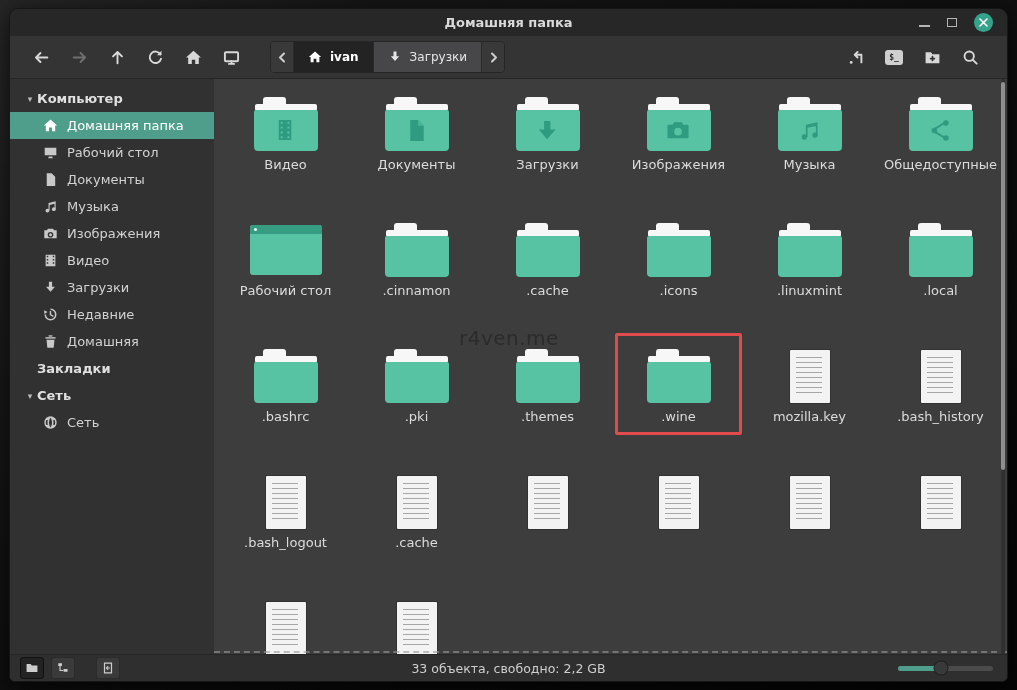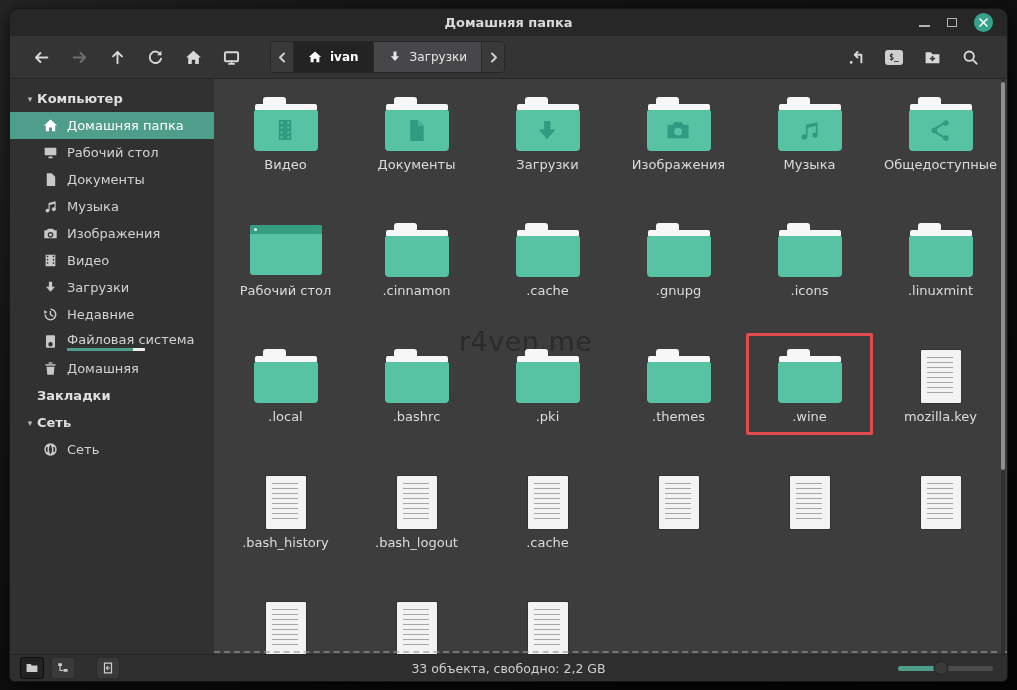--- a/index.html
+++ b/index.html
@@ -52,21 +52,21 @@
   .sb-item{padding-left:32px}
   .sb-icon{width:16px;height:16px;margin-right:9px;color:#c8c8c8;display:flex;align-items:center;justify-content:center;flex:0 0 16px}
   .sb-icon svg{width:15px;height:15px;fill:currentColor}
   .sb-item.selected{background:#4f9e8b;color:#fff}
   .sb-item.selected .sb-icon{color:#fff}
   .sb-labelcol{display:flex;flex-direction:column;justify-content:center;line-height:15px}
   .usage{display:block;width:78px;height:3px;background:#ececec;margin-top:1px}
   .usage span{display:block;height:100%;width:84%;background:#4f9e8b}
   
   .content{flex:1;background:#3d3d3e;position:relative;overflow:hidden}
-  .watermark{position:absolute;left:245px;top:247px;font-size:27px;color:#272727;opacity:.8;z-index:0;letter-spacing:.5px}
+  .watermark{position:absolute;left:245px;top:247px;font-size:20px;color:#272727;opacity:.8;z-index:0;letter-spacing:.5px}
   .grid{position:absolute;inset:0;padding:14px 0 0 6px;display:grid;grid-template-columns:repeat(6,131px);grid-auto-rows:126px;z-index:1}
   .cell{position:relative;display:flex;flex-direction:column;align-items:center}
   .iconbox{height:58px;display:flex;align-items:flex-end;justify-content:center}
   .label{margin-top:6px;font-size:13px;color:#dcdcdc;white-space:nowrap}
   .folder-icon{width:64px;height:54px;position:relative}
   .folder-icon .tab{position:absolute;top:0;left:9px;width:23px;height:12px;background:#f7f7f7;border-radius:3px 3px 0 0}
   .folder-icon .paper{position:absolute;top:7px;left:1px;right:1px;height:7px;background:#f7f7f7;border-radius:2px}
   .folder-icon .fbody{position:absolute;top:13px;left:0;right:0;bottom:0;background:#57c3a3;border-radius:2px 2px 4px 4px;display:flex;align-items:center;justify-content:center}
   .folder-icon .fbody svg{width:25px;height:25px;fill:#2f9b80}
   .desktop-icon{width:72px;height:50px;background:#57c3a3;border-radius:3px;position:relative;margin-bottom:2px}
@@ -281,33 +281,20 @@
                 <path d="M1.2 3.4l3.6 1.8-3.4 2.2Z"></path>
               </svg>
             </span>
             <span class="sb-labelcol">
               <span>Недавние</span>
             </span>
           </div>
           <div class="sb-row sb-item">
             <span class="sb-icon">
               <svg viewBox="0 0 16 16">
-                <path fill-rule="evenodd" d="M4.2 1.4h7.6c.6 0 1 .4 1 1v11.2c0 .6-.4 1-1 1H4.2c-.6 0-1-.4-1-1V2.4c0-.6.4-1 1-1ZM8 8.4a2.4 2.4 0 1 0 0 4.8 2.4 2.4 0 0 0 0-4.8Z"></path>
-              </svg>
-            </span>
-            <span class="sb-labelcol">
-              <span>Файловая система</span>
-              <span class="usage">
-                <span></span>
-              </span>
-            </span>
-          </div>
-          <div class="sb-row sb-item">
-            <span class="sb-icon">
-              <svg viewBox="0 0 16 16">
                 <path d="M6 1.4h4v1.4H6Z"></path>
                 <path d="M2.6 3.4h10.8v1.5H2.6Z"></path>
                 <path d="M3.8 6h8.4l-.8 8.6H4.6Z"></path>
               </svg>
             </span>
             <span class="sb-labelcol">
               <span>Домашняя</span>
             </span>
           </div>
           <div class="sb-row sb-header">
@@ -454,30 +441,20 @@
             <div class="label">.cache</div>
           </div>
           <div class="cell">
             <div class="iconbox">
               <div class="folder-icon">
                 <i class="tab"></i>
                 <i class="paper"></i>
                 <span class="fbody"></span>
               </div>
             </div>
-            <div class="label">.gnupg</div>
-          </div>
-          <div class="cell">
-            <div class="iconbox">
-              <div class="folder-icon">
-                <i class="tab"></i>
-                <i class="paper"></i>
-                <span class="fbody"></span>
-              </div>
-            </div>
             <div class="label">.icons</div>
           </div>
           <div class="cell">
             <div class="iconbox">
               <div class="folder-icon">
                 <i class="tab"></i>
                 <i class="paper"></i>
                 <span class="fbody"></span>
               </div>
             </div>

